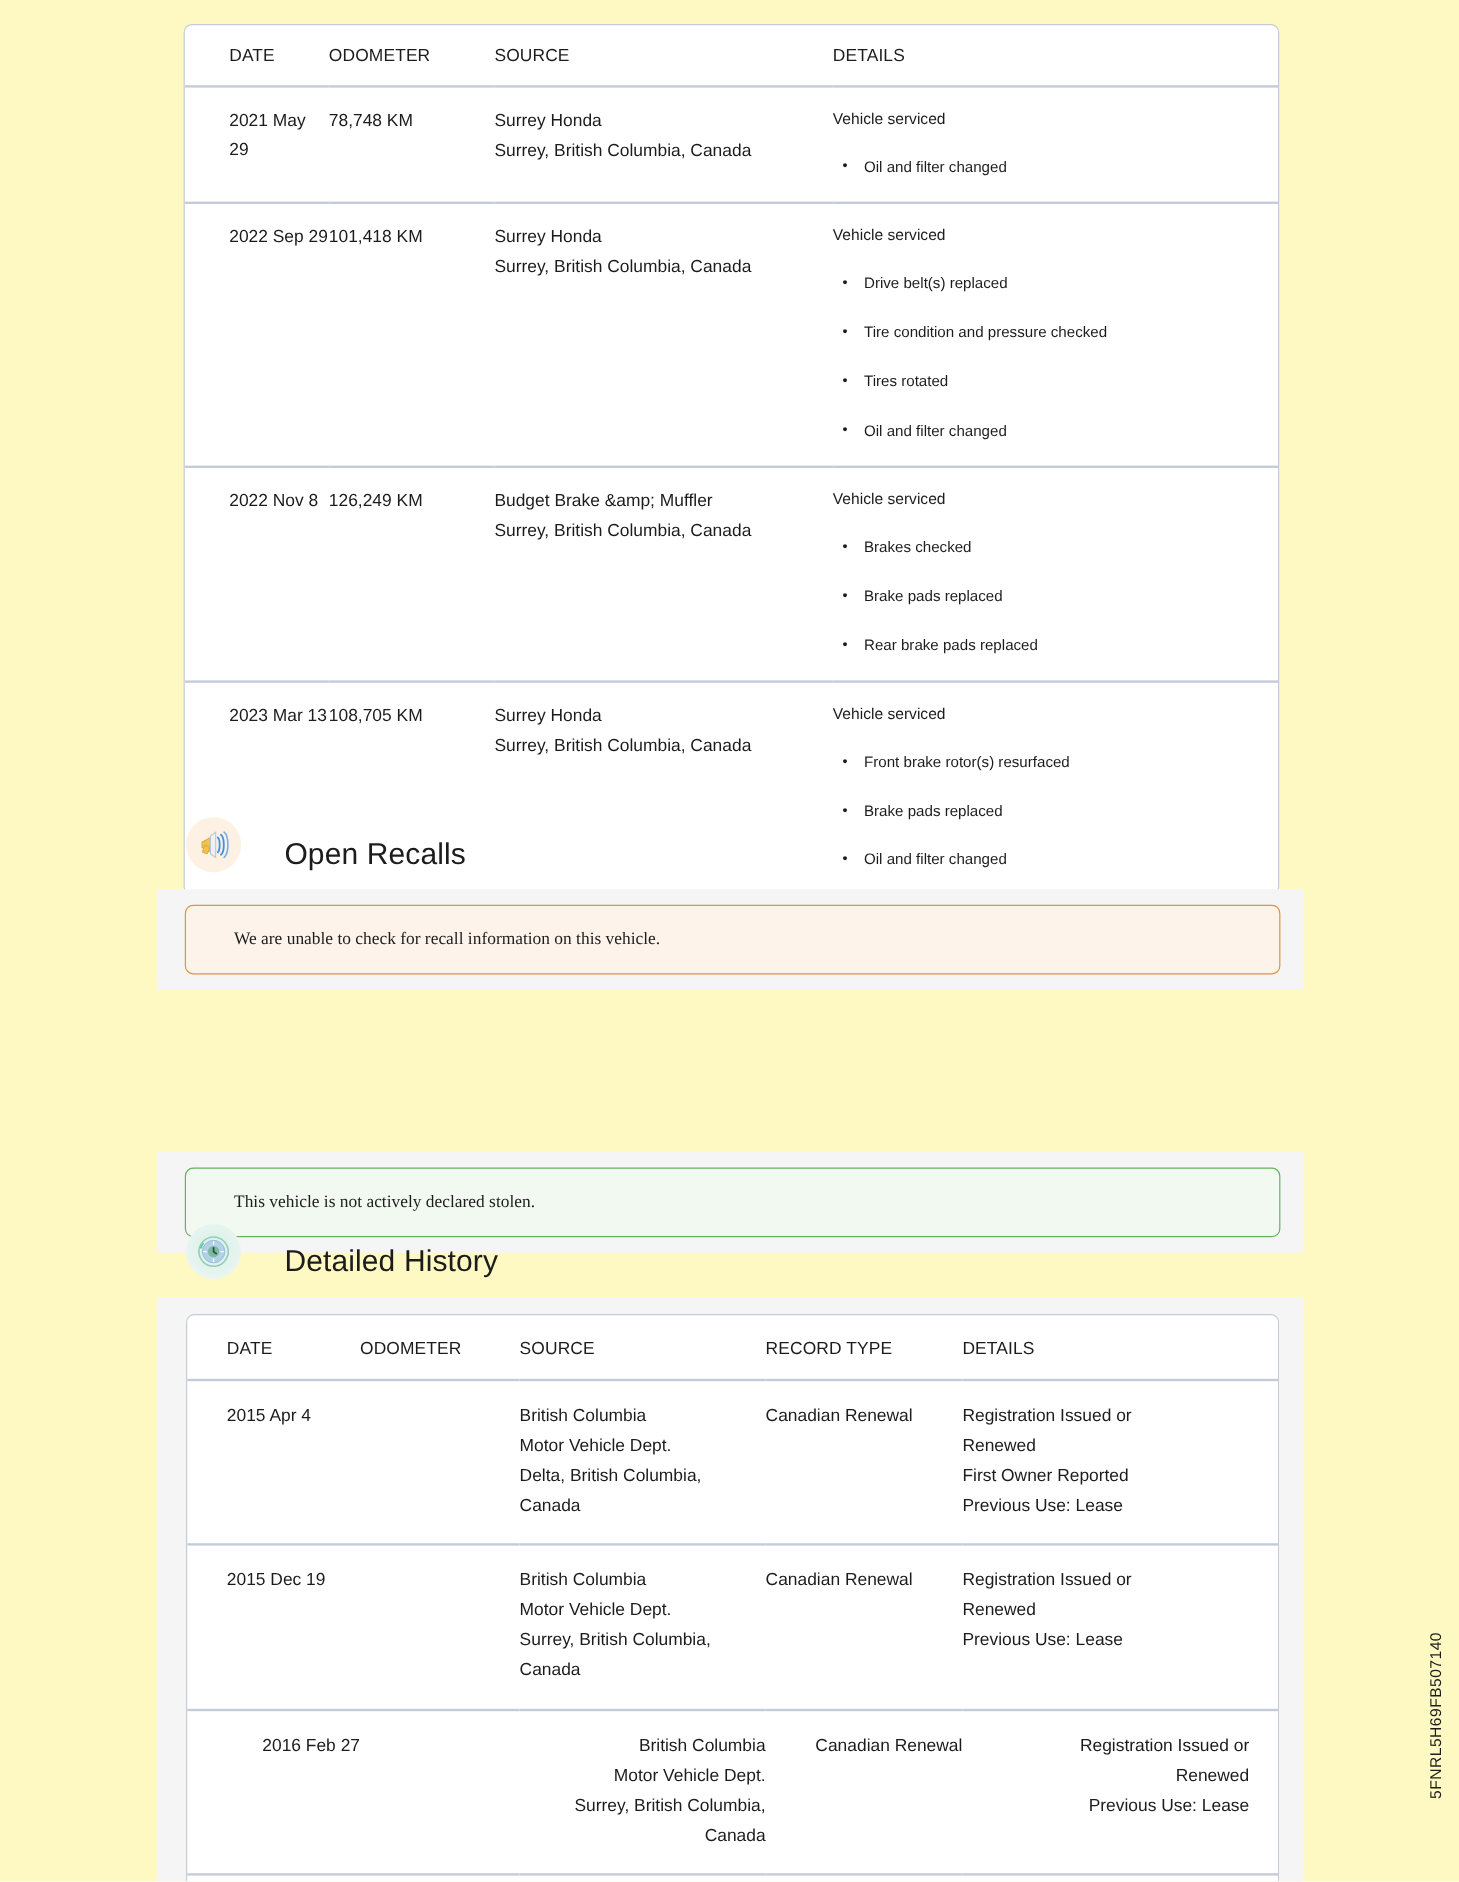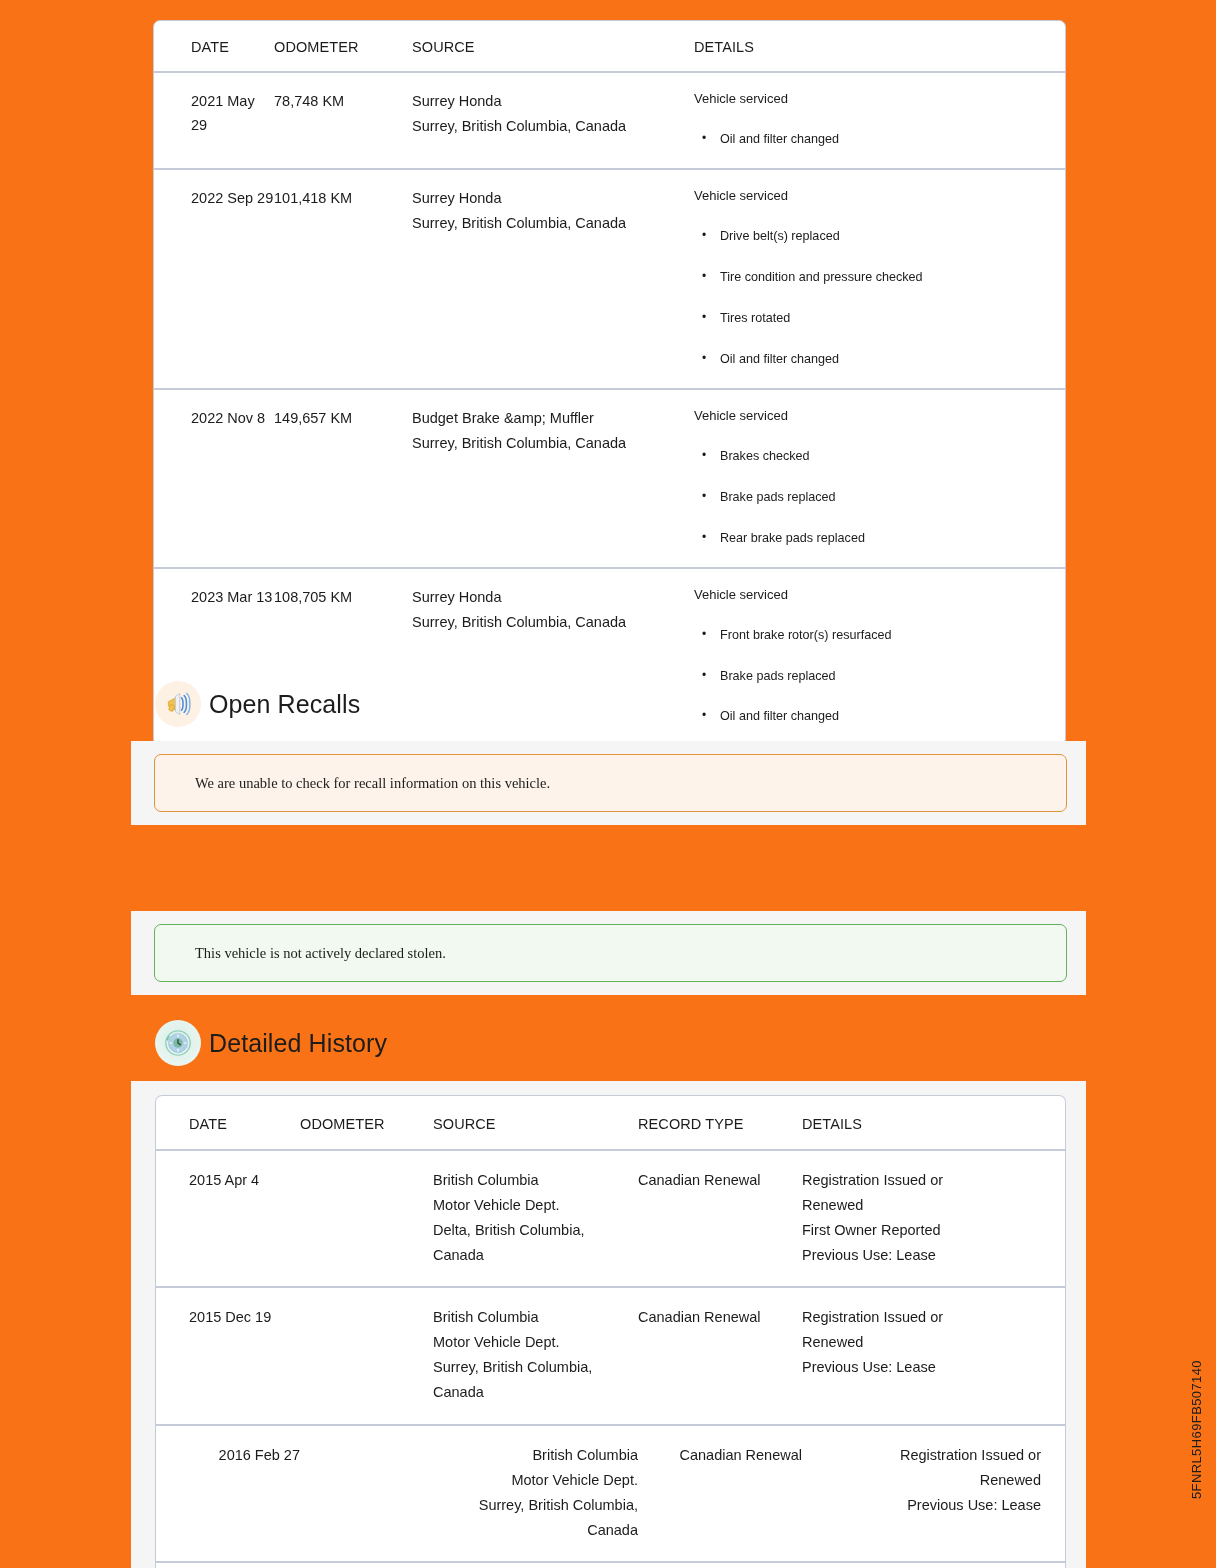--- a/index.html
+++ b/index.html
@@ -11,21 +11,21 @@
     background: #ffffff;
     font-family: "Liberation Sans", sans-serif;
     color: #1a1a1a;
     overflow: hidden;
   }
 
   .page {
     position: relative;
     width: 1216px;
     height: 1568px;
-    background: #f97316;
+    background: #fef9c3;
   }
 
   
   .card {
     background: #ffffff;
     border: 1px solid #c5cbd8;
     border-radius: 7px;
     overflow: hidden;
   }
   table.rec {
@@ -88,22 +88,22 @@
   #service-card table.rec th:nth-child(3),
   #service-card table.rec td:nth-child(3) { width: 282px; }
   #service-card table.rec th:nth-child(4),
   #service-card table.rec td:nth-child(4) { width: auto; }
   #service-card table.rec th:nth-child(1) { padding-left: 37px; }
 
   
   .section-header {
     position: absolute;
     display: flex;
-    align-items: center;
-    gap: 8px;
+    align-items: flex-end;
+    gap: 36px;
     left: 155px;
   }
   .section-header h2 {
     margin: 0;
     font-size: 25px;
     font-weight: 400;
     color: #1c1c1c;
     letter-spacing: 0.1px;
   }
   .badge-icon {
@@ -228,21 +228,21 @@
               <ul class="ul-plain">
                 <li>Drive belt(s) replaced</li>
                 <li>Tire condition and pressure checked</li>
                 <li>Tires rotated</li>
                 <li>Oil and filter changed</li>
               </ul>
             </td>
           </tr>
           <tr>
             <td>2022 Nov 8</td>
-            <td>149,657 KM</td>
+            <td>126,249 KM</td>
             <td>
               <span class="src-line">Budget Brake &amp;amp; Muffler</span>
               <span class="src-line">Surrey, British Columbia, Canada</span>
             </td>
             <td>
               <div class="det-head">Vehicle serviced</div>
               <ul class="ul-plain">
                 <li>Brakes checked</li>
                 <li>Brake pads replaced</li>
                 <li>Rear brake pads replaced</li>
@@ -281,21 +281,21 @@
       </svg>
     </div>
     <h2>Open Recalls</h2>
   </div>
 
   <div class="grey-band" style="top:741px; height:84px;">
     <div class="alert alert-warn" style="top:13px;">We are unable to check for recall information on this vehicle.</div>
   </div>
 
 
-  <div class="grey-band" style="top:911px; height:84px;">
+  <div class="grey-band" style="top:960px; height:84px;">
     <div class="alert alert-ok" style="top:13px;">This vehicle is not actively declared stolen.</div>
   </div>
 
   <div class="section-header" style="top:1020px;">
     <div class="badge-icon badge-history">
       <svg width="30" height="30" viewBox="0 0 32 32" aria-hidden="true">
         <circle cx="16" cy="16" r="13" fill="none" stroke="#8fcfb8" stroke-width="1.4"></circle>
         <circle cx="16" cy="16" r="10" fill="#a9cbe6" opacity="0.85"></circle>
         <circle cx="16" cy="16" r="10" fill="none" stroke="#8fbcd8" stroke-width="0.8"></circle>
         <g stroke="#ffffff" stroke-width="1.2" stroke-linecap="round">

